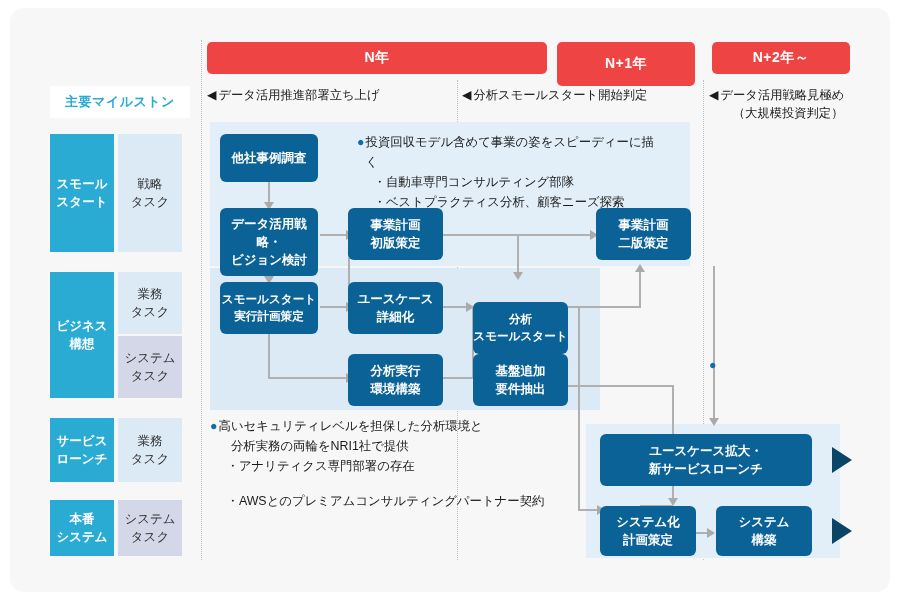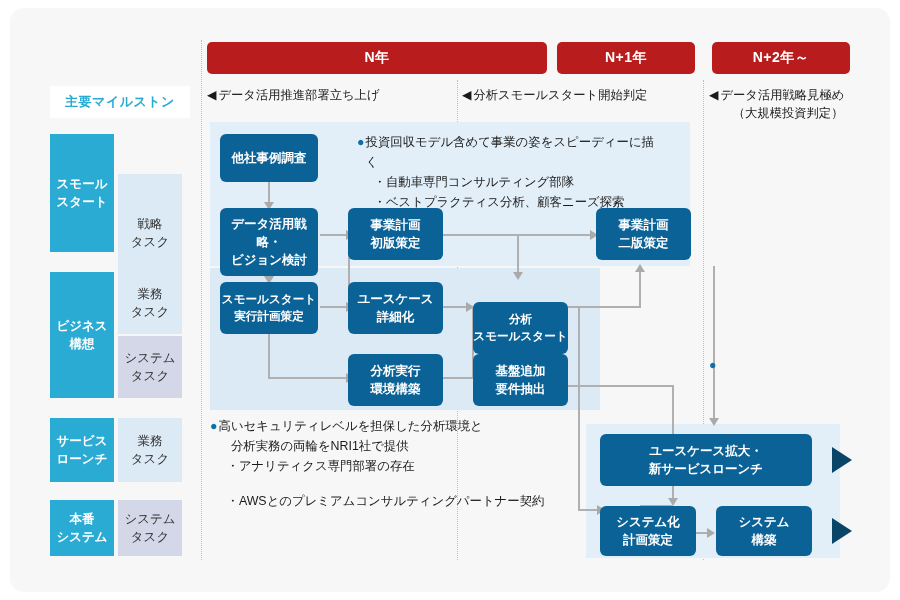--- a/index.html
+++ b/index.html
@@ -18,21 +18,21 @@
       letter-spacing:.5px;}
   .mile{display:flex;align-items:center;justify-content:center;text-align:center;
       background:#29abd4;color:#ffffff;font-size:12.5px;font-weight:700;line-height:1.45;}
   .task-biz{display:flex;align-items:center;justify-content:center;text-align:center;
       background:#dceaf6;color:#333333;font-size:12.5px;line-height:1.45;}
   .task-sys{display:flex;align-items:center;justify-content:center;text-align:center;
       background:#d3d7e8;color:#333333;font-size:12.5px;line-height:1.45;}
 
   
   .yearbar{display:flex;align-items:center;justify-content:center;
-      background:#b91c1c;color:#ffffff;font-size:14px;font-weight:700;
+      background:#ef4444;color:#ffffff;font-size:14px;font-weight:700;
       border-radius:5px;letter-spacing:.5px;}
 
   
   .mscap{color:#1a1a1a;font-size:12.3px;line-height:1.5;white-space:pre-line;}
 
   
   .panel{background:#e2eff9;}
   .panel2{background:#dceaf6;}
 
   
@@ -69,42 +69,42 @@
   <div class="card"></div>
 
   <div class="abs dashsep" style="left:201px;top:40px;height:520px;"></div>
   <div class="abs dashsep" style="left:457px;top:80px;height:480px;"></div>
   <div class="abs dashsep" style="left:703px;top:80px;height:480px;"></div>
 
   <div class="abs legend-title" style="left:50px;top:86px;width:140px;height:32px;">主要マイルストン</div>
 
   <div class="abs mile" style="left:50px;top:134px;width:64px;height:118px;white-space:pre-line;">スモール
 スタート</div>
-  <div class="abs task-biz" style="left:118px;top:134px;width:64px;height:118px;white-space:pre-line;margin-top:40px;">戦略
+  <div class="abs task-biz" style="left:118px;top:134px;width:64px;height:118px;white-space:pre-line;">戦略
 タスク</div>
 
   <div class="abs mile" style="left:50px;top:272px;width:64px;height:126px;white-space:pre-line;">ビジネス
 構想</div>
   <div class="abs task-biz" style="left:118px;top:272px;width:64px;height:62px;white-space:pre-line;">業務
 タスク</div>
   <div class="abs task-sys" style="left:118px;top:336px;width:64px;height:62px;white-space:pre-line;">システム
 タスク</div>
 
   <div class="abs mile" style="left:50px;top:418px;width:64px;height:64px;white-space:pre-line;">サービス
 ローンチ</div>
   <div class="abs task-biz" style="left:118px;top:418px;width:64px;height:64px;white-space:pre-line;">業務
 タスク</div>
 
   <div class="abs mile" style="left:50px;top:500px;width:64px;height:56px;white-space:pre-line;">本番
 システム</div>
   <div class="abs task-sys" style="left:118px;top:500px;width:64px;height:56px;white-space:pre-line;">システム
 タスク</div>
 
   <div class="abs yearbar" style="left:207px;top:42px;width:340px;height:32px;">N年</div>
-  <div class="abs yearbar" style="left:557px;top:42px;width:138px;height:32px;">N+1年</div>
+  <div class="abs yearbar" style="left:557px;top:42px;width:138px;height:44px;">N+1年</div>
   <div class="abs yearbar" style="left:712px;top:42px;width:138px;height:32px;">N+2年～</div>
 
   <div class="abs" style="left:207px;top:86px;width:250px;display:flex;align-items:flex-start;">
     <span class="mscap tri" style="margin-right:2px;">◀</span>
     <span class="mscap">データ活用推進部署立ち上げ</span>
   </div>
 
   <div class="abs" style="left:462px;top:86px;width:240px;display:flex;align-items:flex-start;">
     <span class="mscap tri" style="margin-right:2px;">◀</span>
     <span class="mscap">分析スモールスタート開始判定</span>

